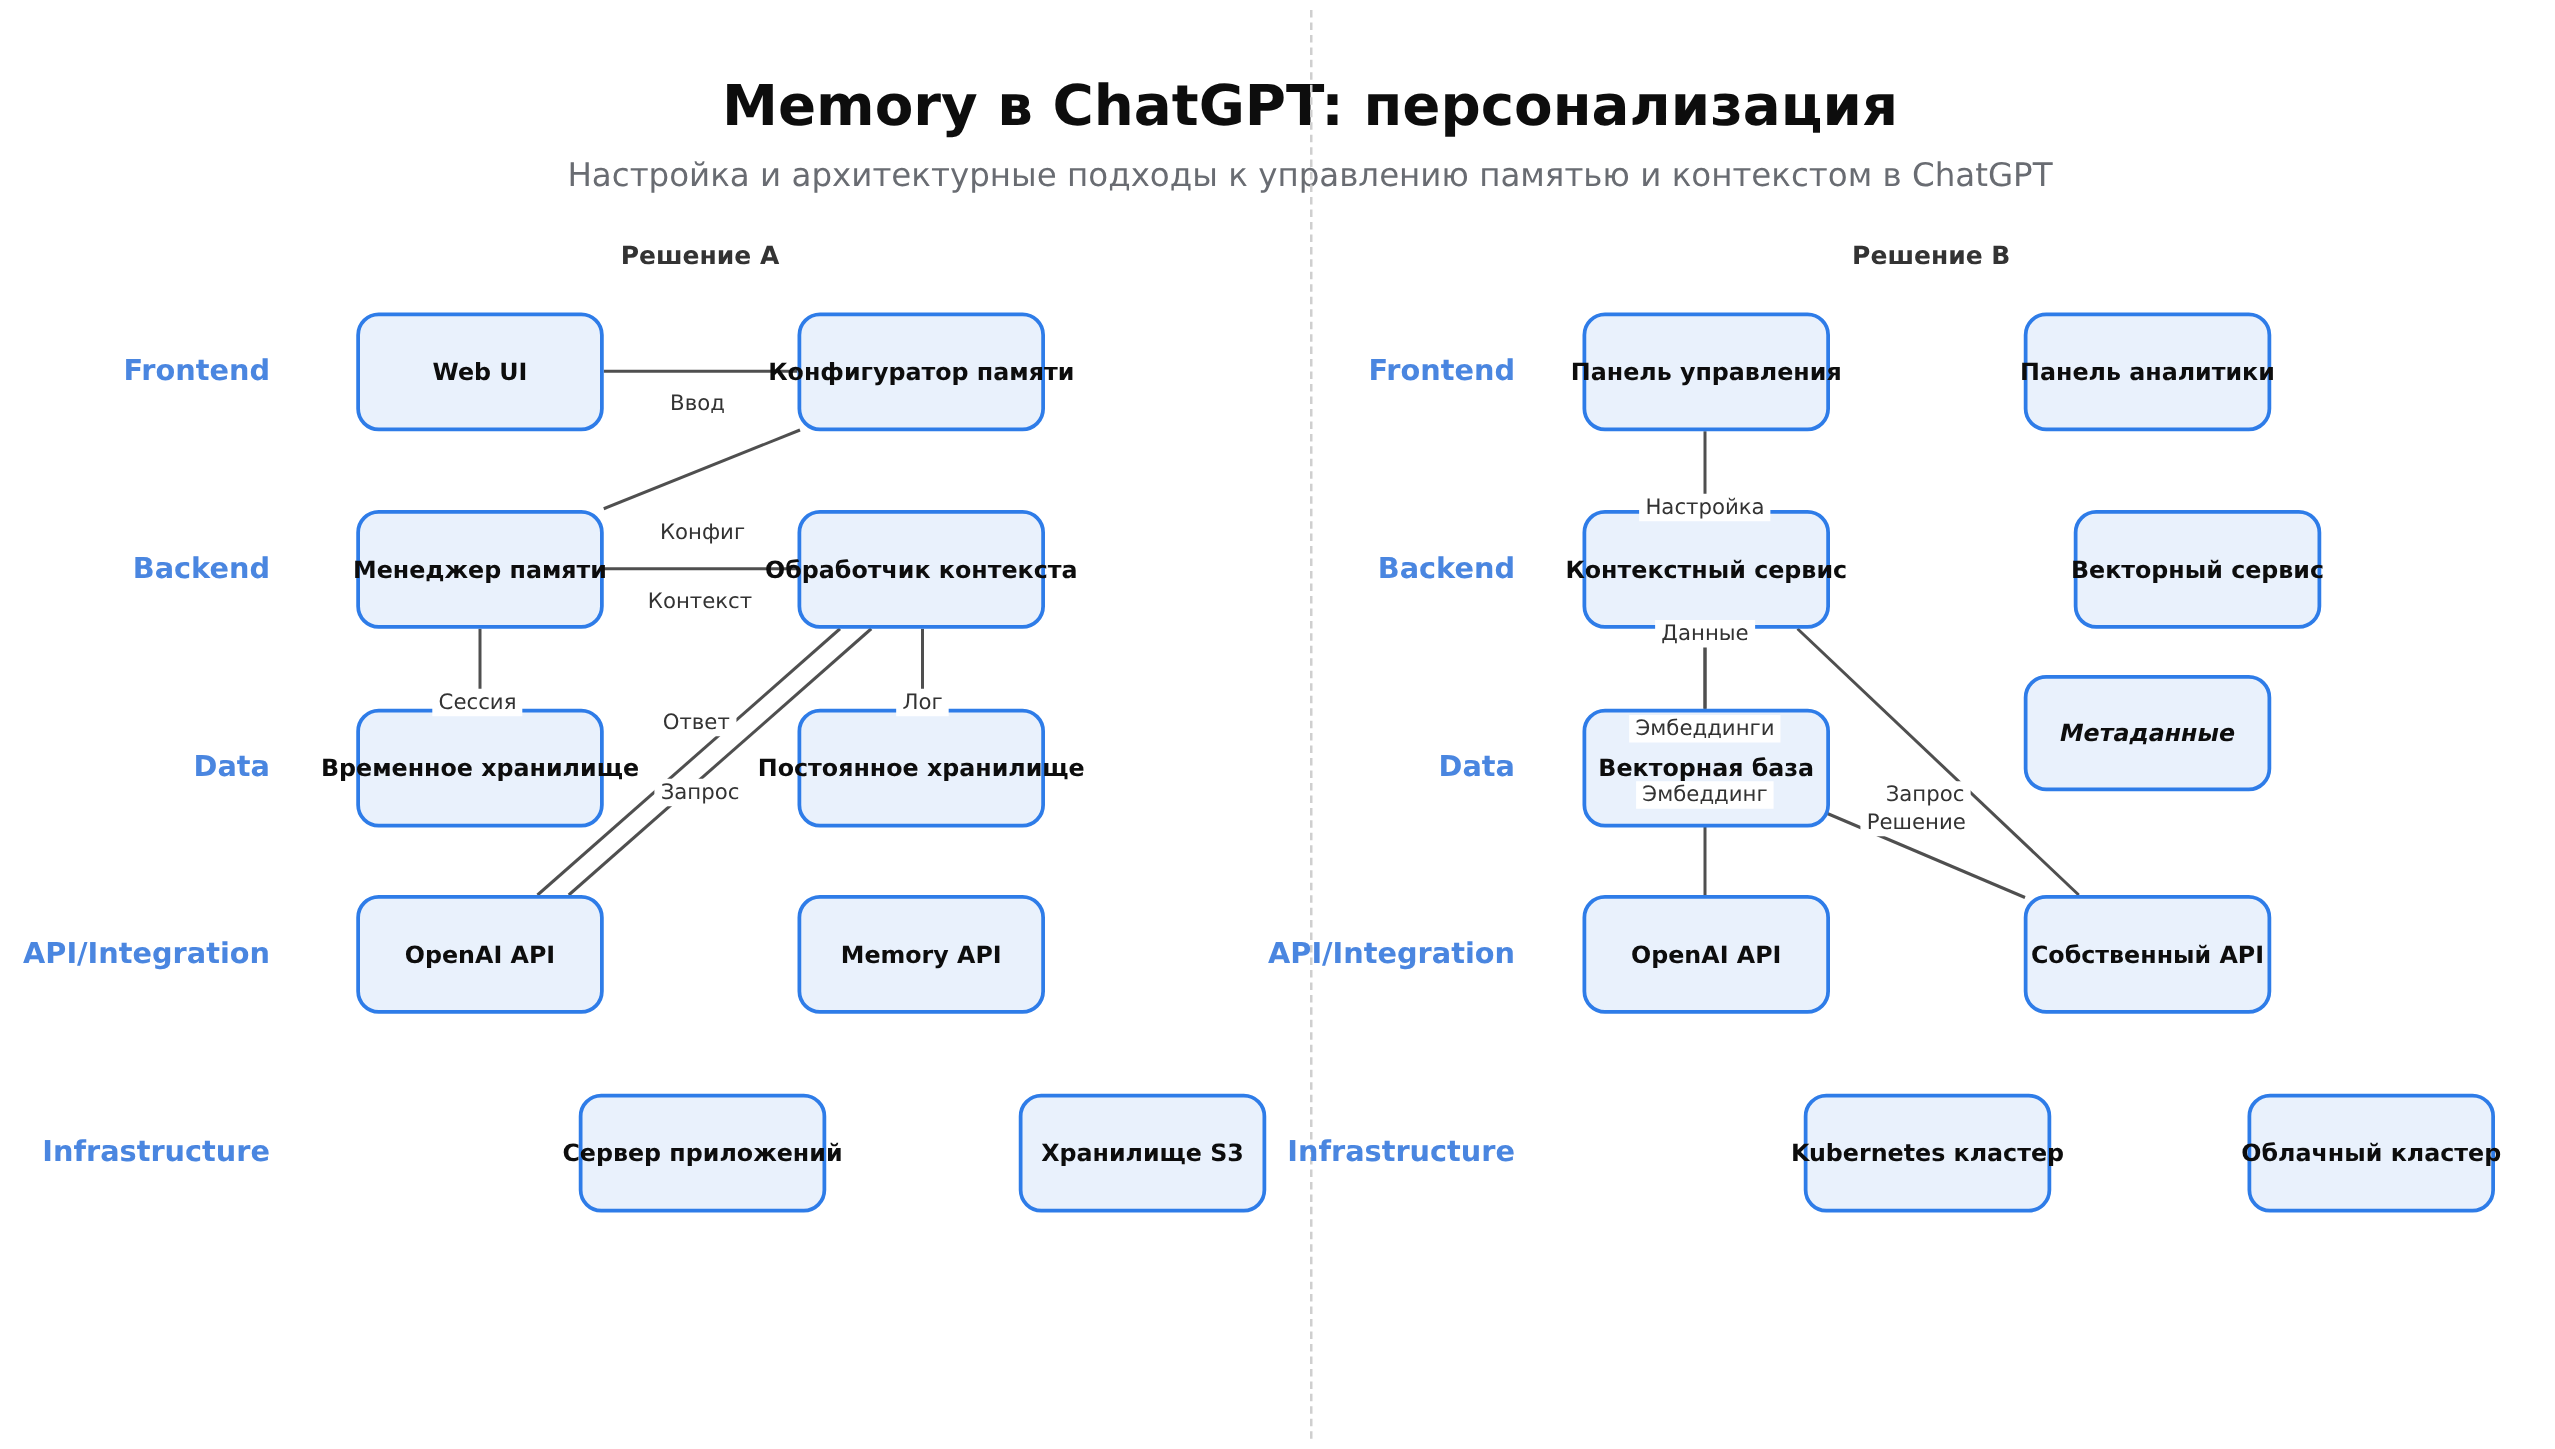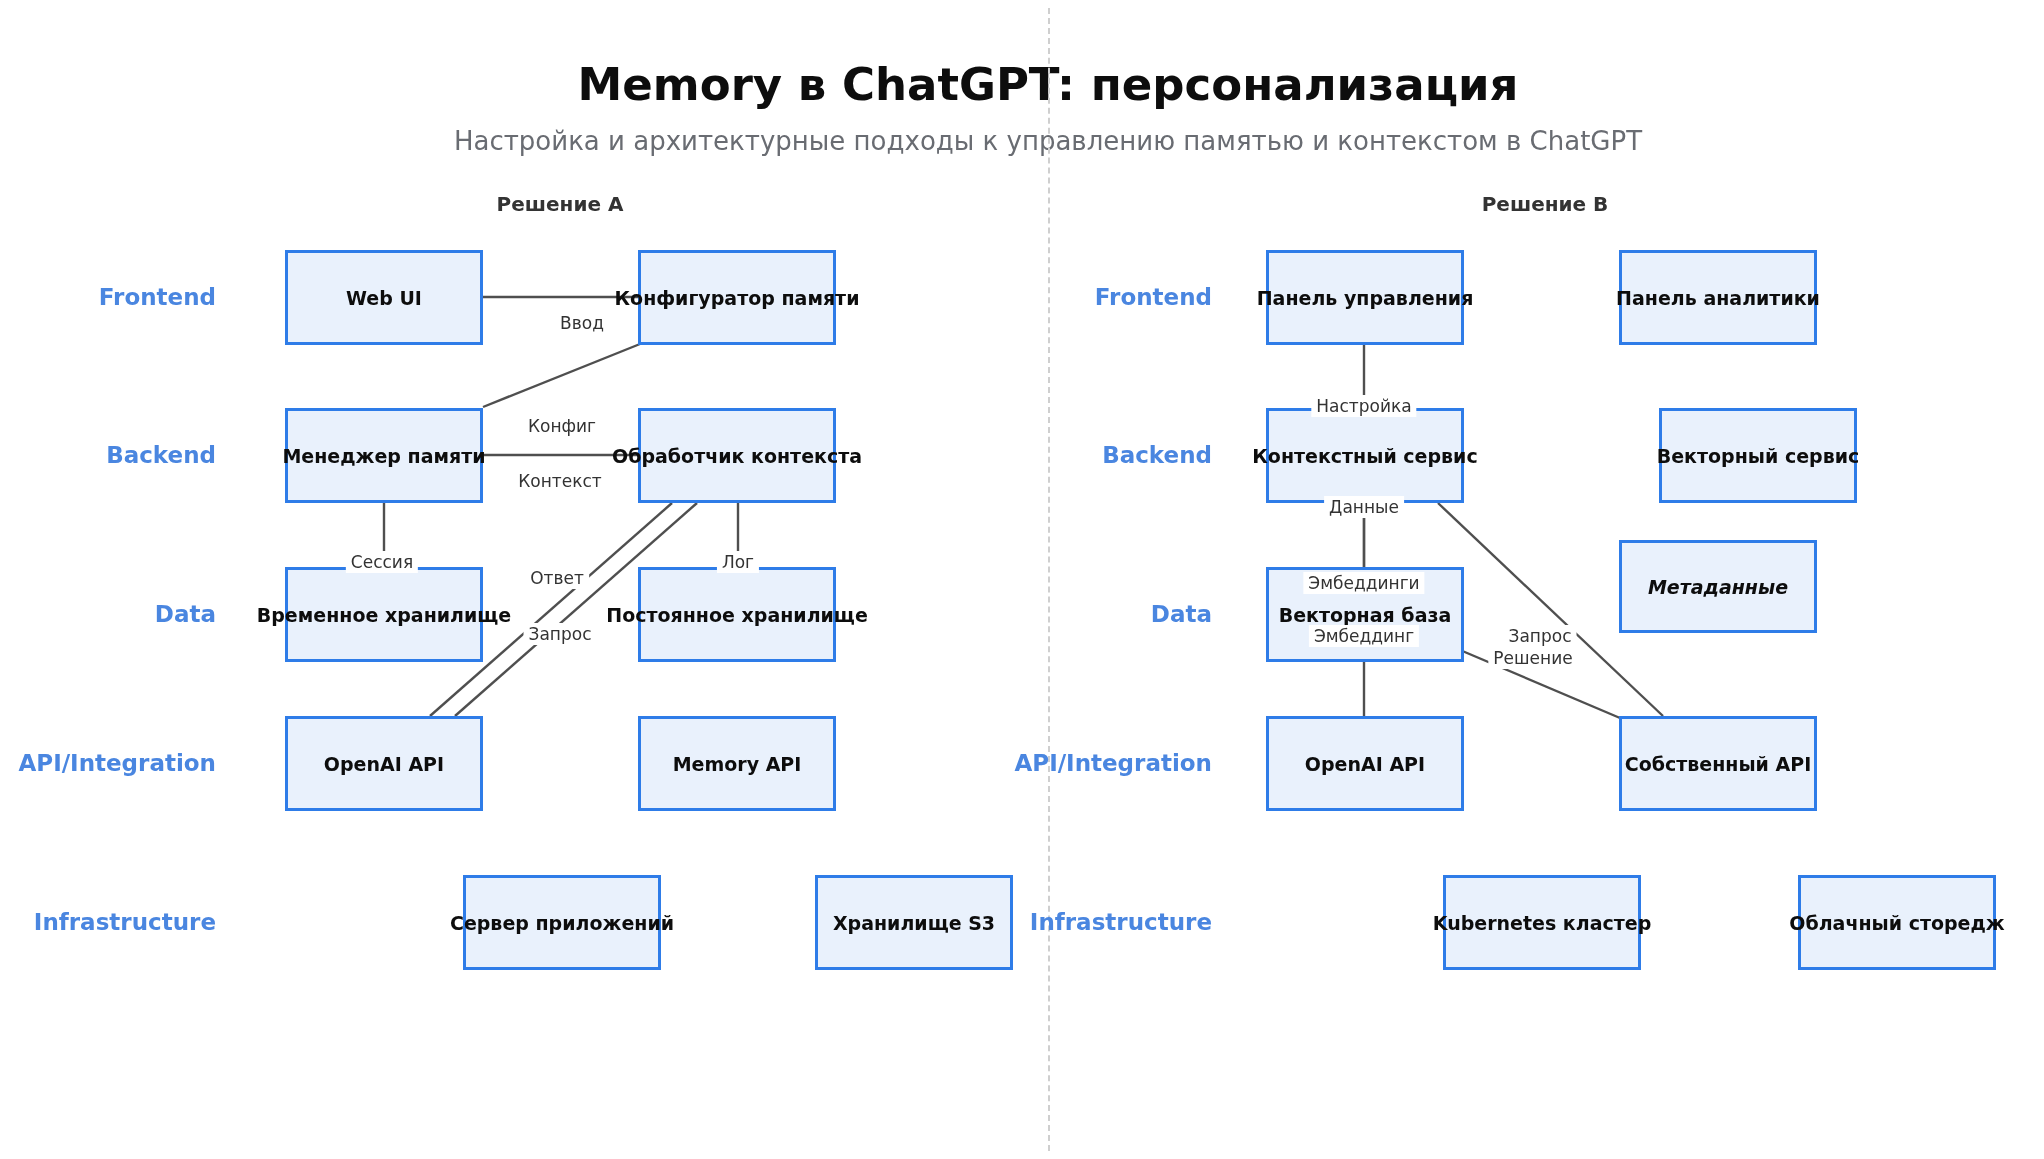--- a/index.html
+++ b/index.html
@@ -24,21 +24,21 @@
     font-size:20px;font-weight:700;color:var(--solution-title,#333333);white-space:nowrap;
   }
   .row-label{
     position:absolute;transform:translate(-100%,-50%);
     font-size:23px;font-weight:700;color:var(--row-label,#4a86e0);white-space:nowrap;
   }
   .node{
     position:absolute;box-sizing:border-box;
     background:var(--node-fill,#e9f1fc);
     border:3px solid var(--node-border,#2e7ce8);
-    border-radius:0;
+    border-radius:18px;
     display:flex;align-items:center;justify-content:center;
     font-size:19px;font-weight:700;color:#0d0d0d;white-space:nowrap;text-align:center;
   }
   #edge-layer{position:absolute;left:0;top:0;}
   .edge-line{stroke:var(--edge,#4f4f4f);stroke-width:2.4;fill:none;}
   .edge-label{
     position:absolute;transform:translate(-50%,-50%);
     background:#ffffff;padding:1px 5px;
     font-size:17px;font-weight:400;color:var(--edge-label,#333333);white-space:nowrap;
   }
@@ -90,24 +90,24 @@
       <div class="row-label" style="left: 1212px; top: 922px;">Infrastructure</div>
       <div class="node" style="left: 1266px; top: 250px; width: 198px; height: 95px;">Панель управления</div>
       <div class="node" style="left: 1619px; top: 250px; width: 198px; height: 95px;">Панель аналитики</div>
       <div class="node" style="left: 1266px; top: 408px; width: 198px; height: 95px;">Контекстный сервис</div>
       <div class="node" style="left: 1659px; top: 408px; width: 198px; height: 95px;">Векторный сервис</div>
       <div class="node" style="left: 1266px; top: 567px; width: 198px; height: 95px;">Векторная база</div>
       <div class="node" style="left: 1619px; top: 540px; width: 198px; height: 93px; font-style: italic;">Метаданные</div>
       <div class="node" style="left: 1266px; top: 716px; width: 198px; height: 95px;">OpenAI API</div>
       <div class="node" style="left: 1619px; top: 716px; width: 198px; height: 95px;">Собственный API</div>
       <div class="node" style="left: 1443px; top: 875px; width: 198px; height: 95px;">Kubernetes кластер</div>
-      <div class="node" style="left: 1798px; top: 875px; width: 198px; height: 95px;">Облачный сторедж</div>
+      <div class="node" style="left: 1798px; top: 875px; width: 198px; height: 95px;">Облачный кластер</div>
     </div>
   <div id="edge-labels-layer">
-      <div class="edge-label" style="left: 558px; top: 323px; margin-left: 24px;">Ввод</div>
+      <div class="edge-label" style="left: 558px; top: 323px;">Ввод</div>
       <div class="edge-label" style="left: 562px; top: 402px; margin-top: 24px;">Конфиг</div>
       <div class="edge-label" style="left: 560px; top: 481px;">Контекст</div>
       <div class="edge-label" style="left: 382px; top: 562px;">Сессия</div>
       <div class="edge-label" style="left: 738px; top: 562px;">Лог</div>
       <div class="edge-label" style="left: 557px; top: 578px;">Ответ</div>
       <div class="edge-label" style="left: 560px; top: 634px;">Запрос</div>
       <div class="edge-label" style="left: 1364px; top: 406px;">Настройка</div>
       <div class="edge-label" style="left: 1364px; top: 507px;">Данные</div>
       <div class="edge-label" style="left: 1364px; top: 583px;">Эмбеддинги</div>
       <div class="edge-label" style="left: 1364px; top: 636px;">Эмбеддинг</div>

